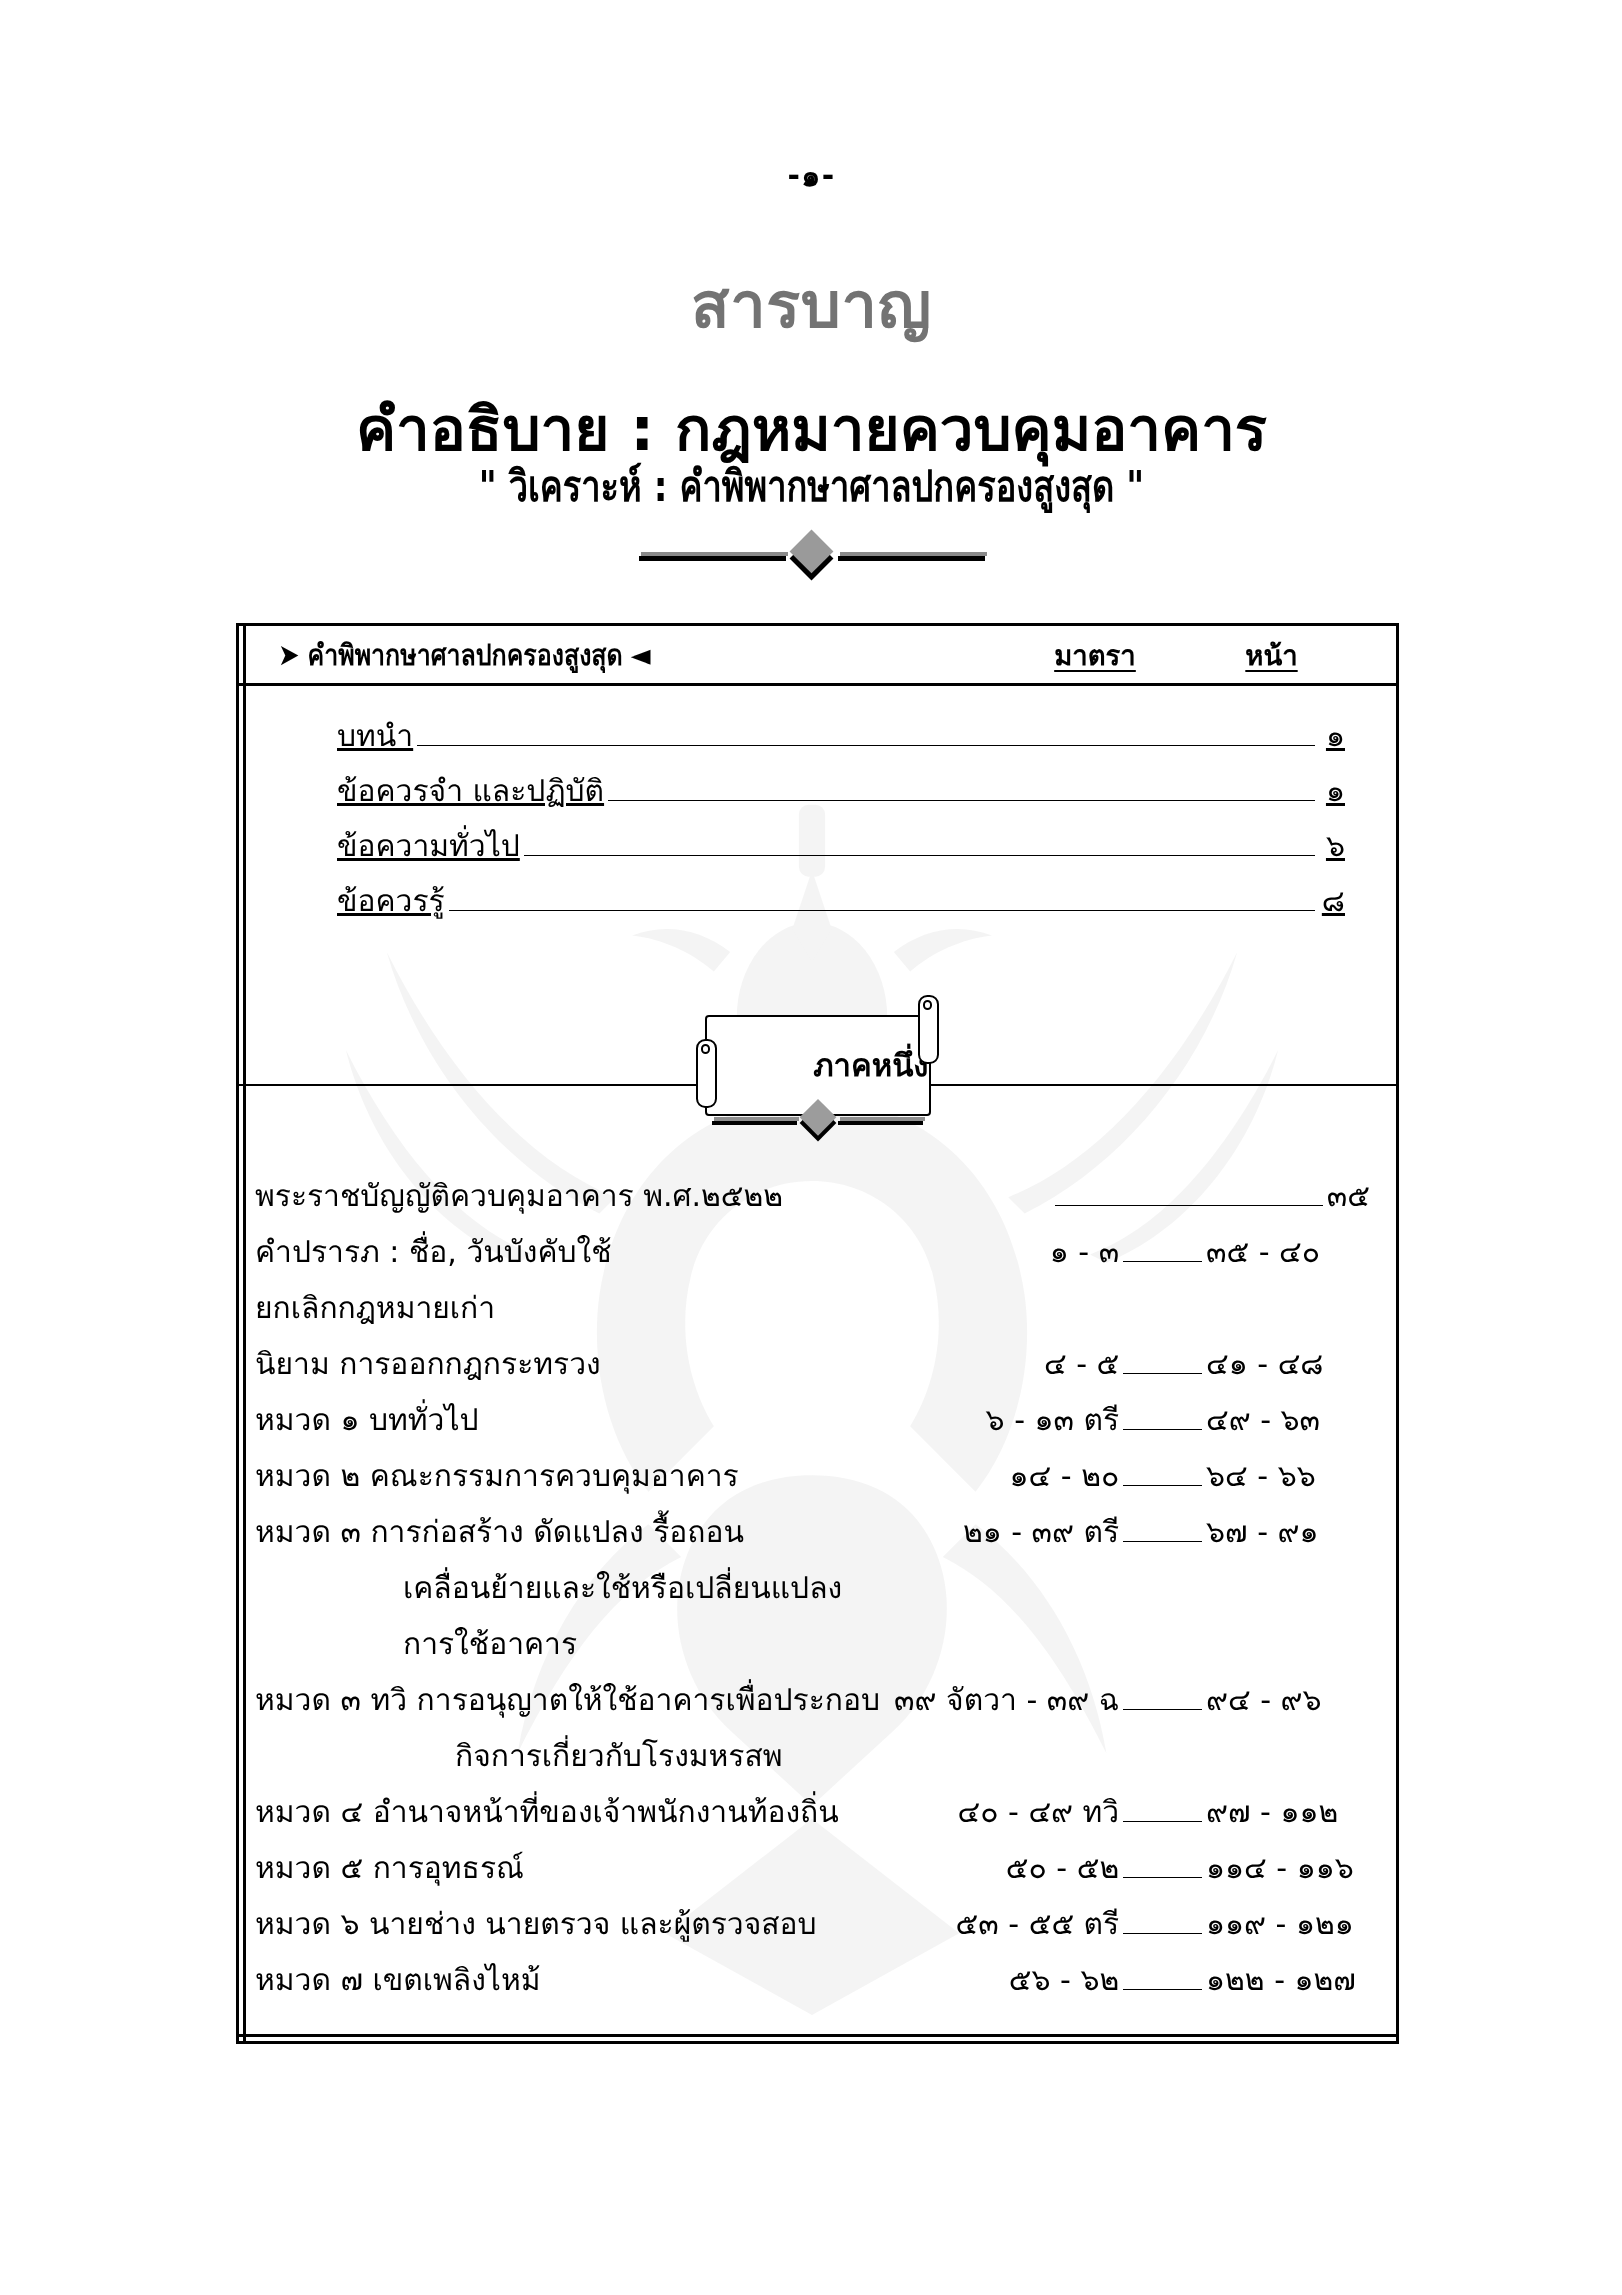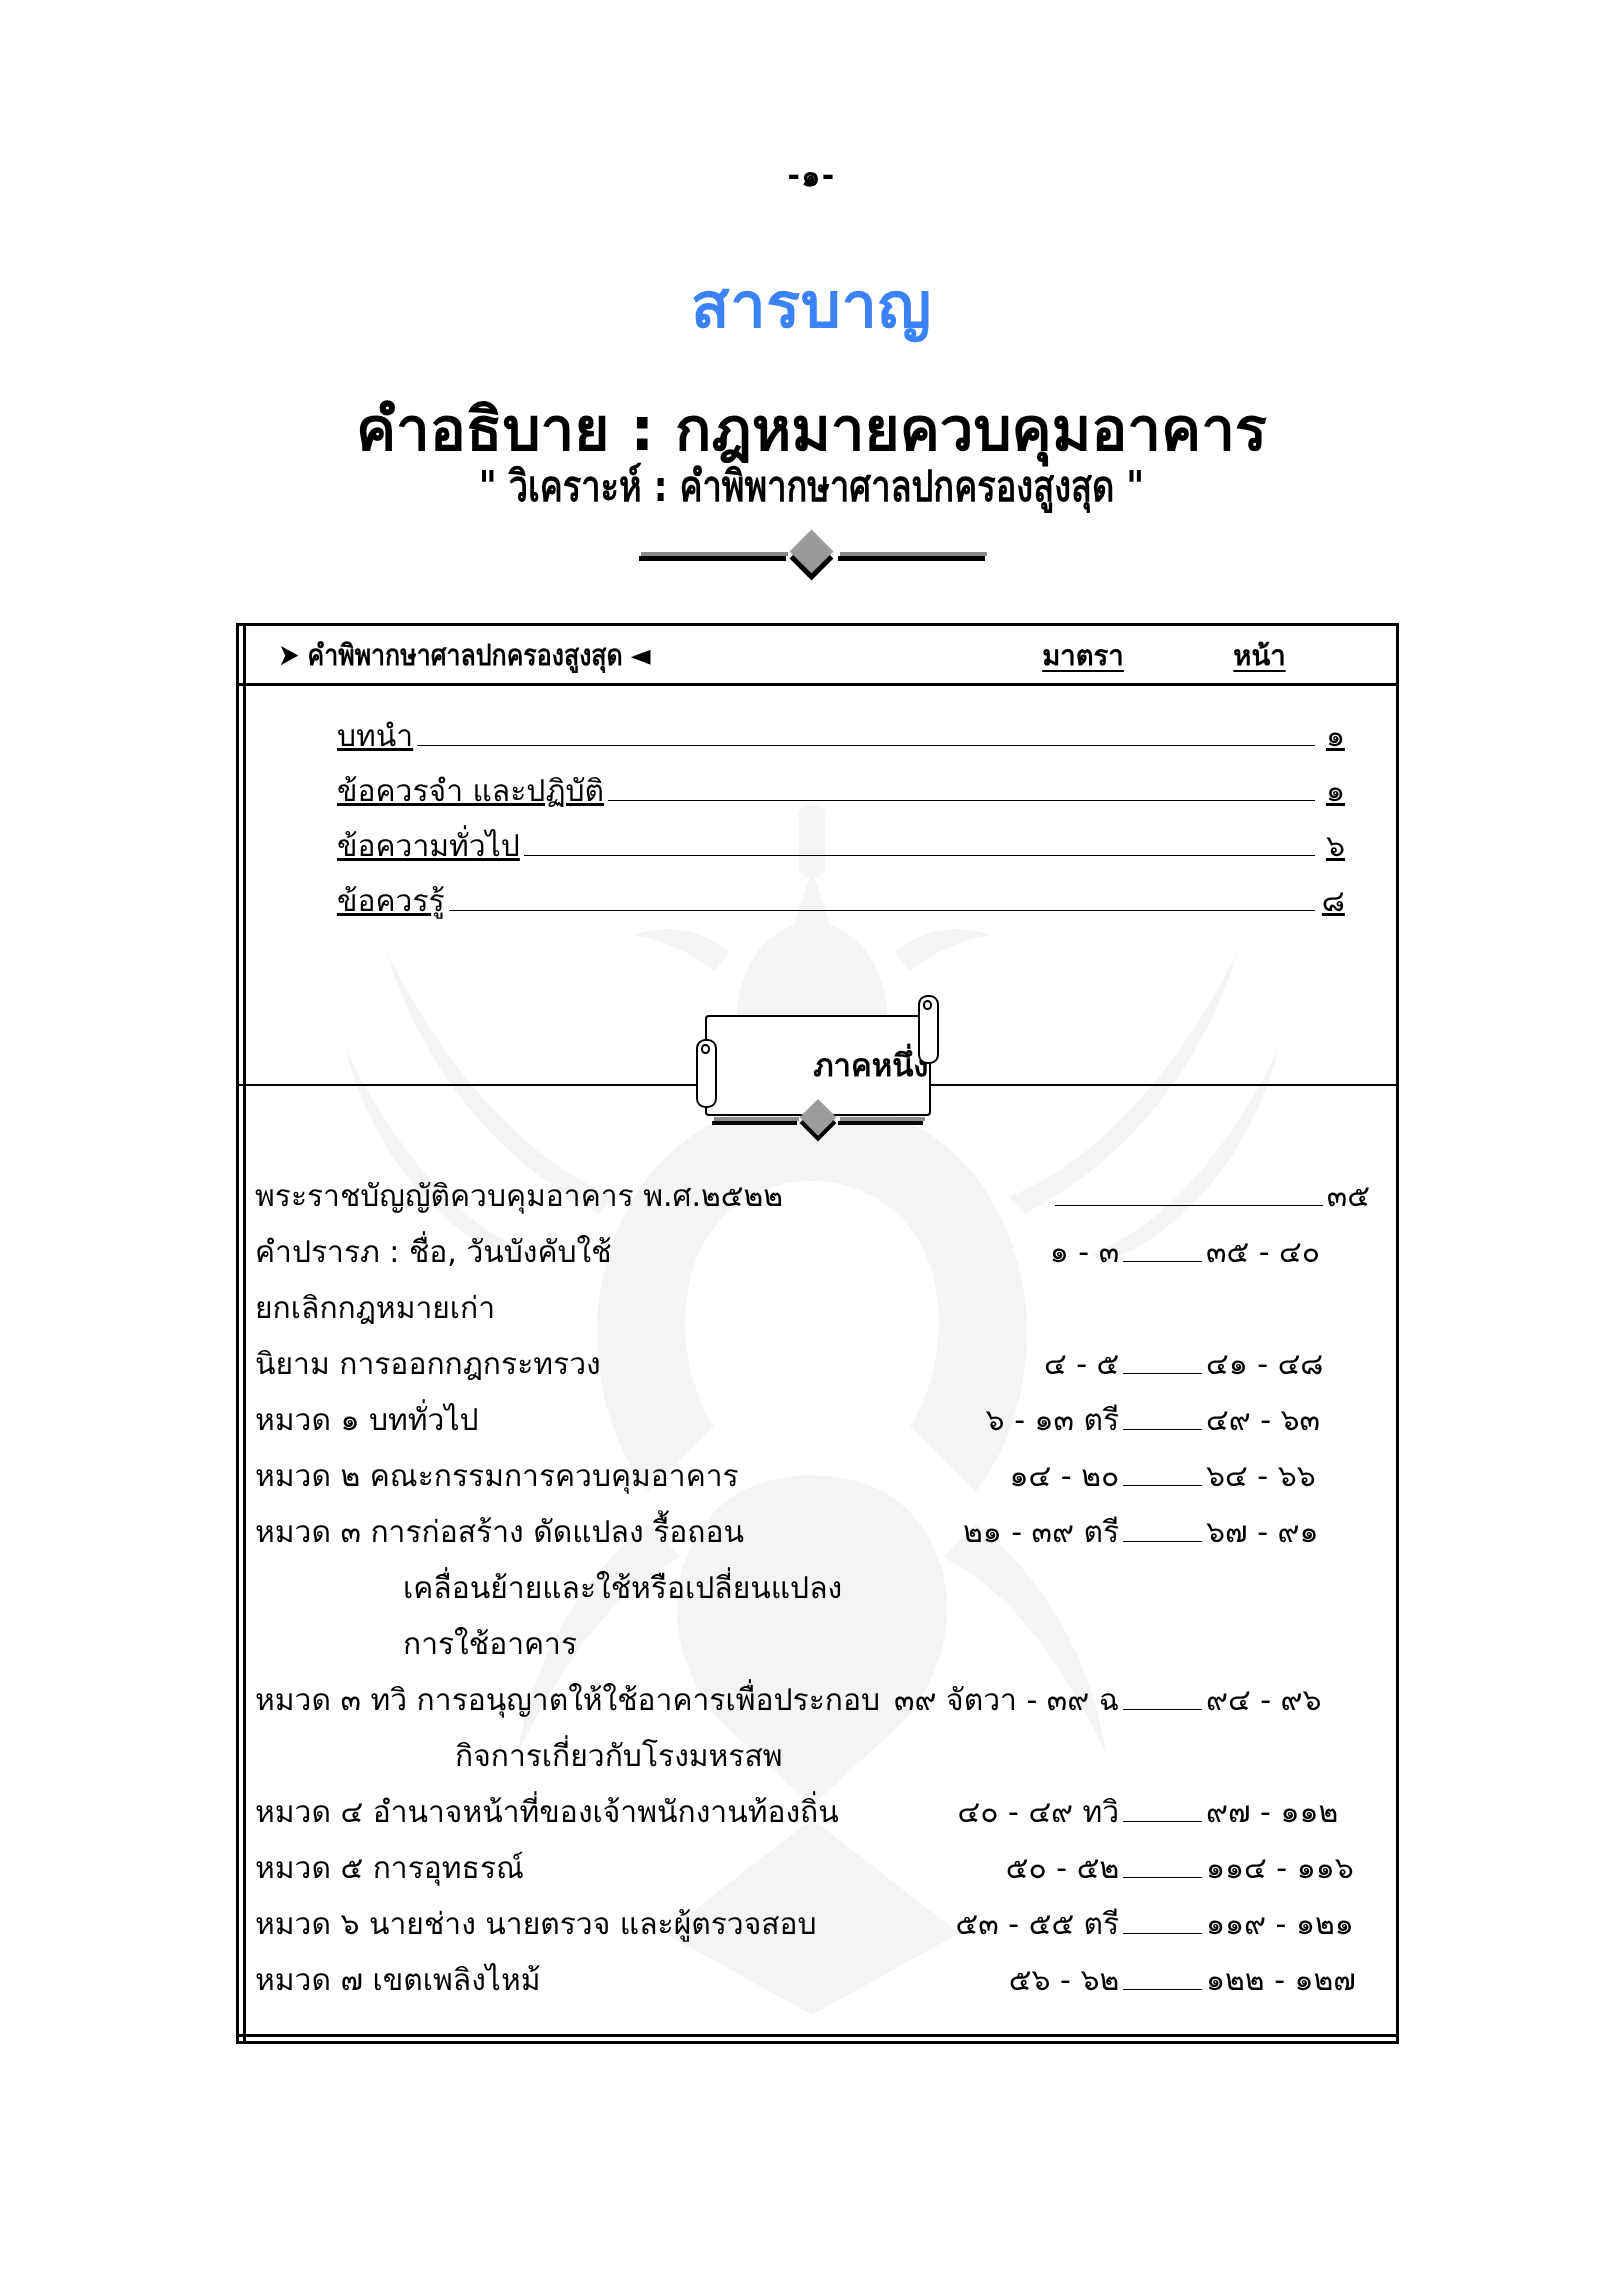--- a/index.html
+++ b/index.html
@@ -45,21 +45,21 @@
 
   
   .title-main {
     position: absolute;
     top: 255px;
     left: 0;
     width: 100%;
     text-align: center;
     font-size: 63px;
     font-weight: bold;
-    color: #3b82f6;
+    color: #737373;
     letter-spacing: 0.7px;
     z-index: 3;
   }
   .title-sub1 {
     position: absolute;
     top: 381px;
     left: 0;
     width: 100%;
     text-align: center;
     font-size: 60px;
@@ -177,21 +177,21 @@
   .arrow-r, .arrow-l {
     display: inline-block;
     line-height: 1;
     font-size: 30px;
     font-weight: bold;
   }
   .hdr-cols {
     margin-left: auto;
     display: flex;
     align-items: center;
-    padding-right: 58px;
+    padding-right: 46px;
   }
   .hdr-cols .col {
     font-size: 27.5px;
     font-weight: bold;
     text-decoration: underline;
     text-underline-offset: 5.2px;
   }
   .hdr-cols .col.sec { width: 196px; text-align: center; }
   .hdr-cols .col.pg  { width: 157px; text-align: center; }
 

